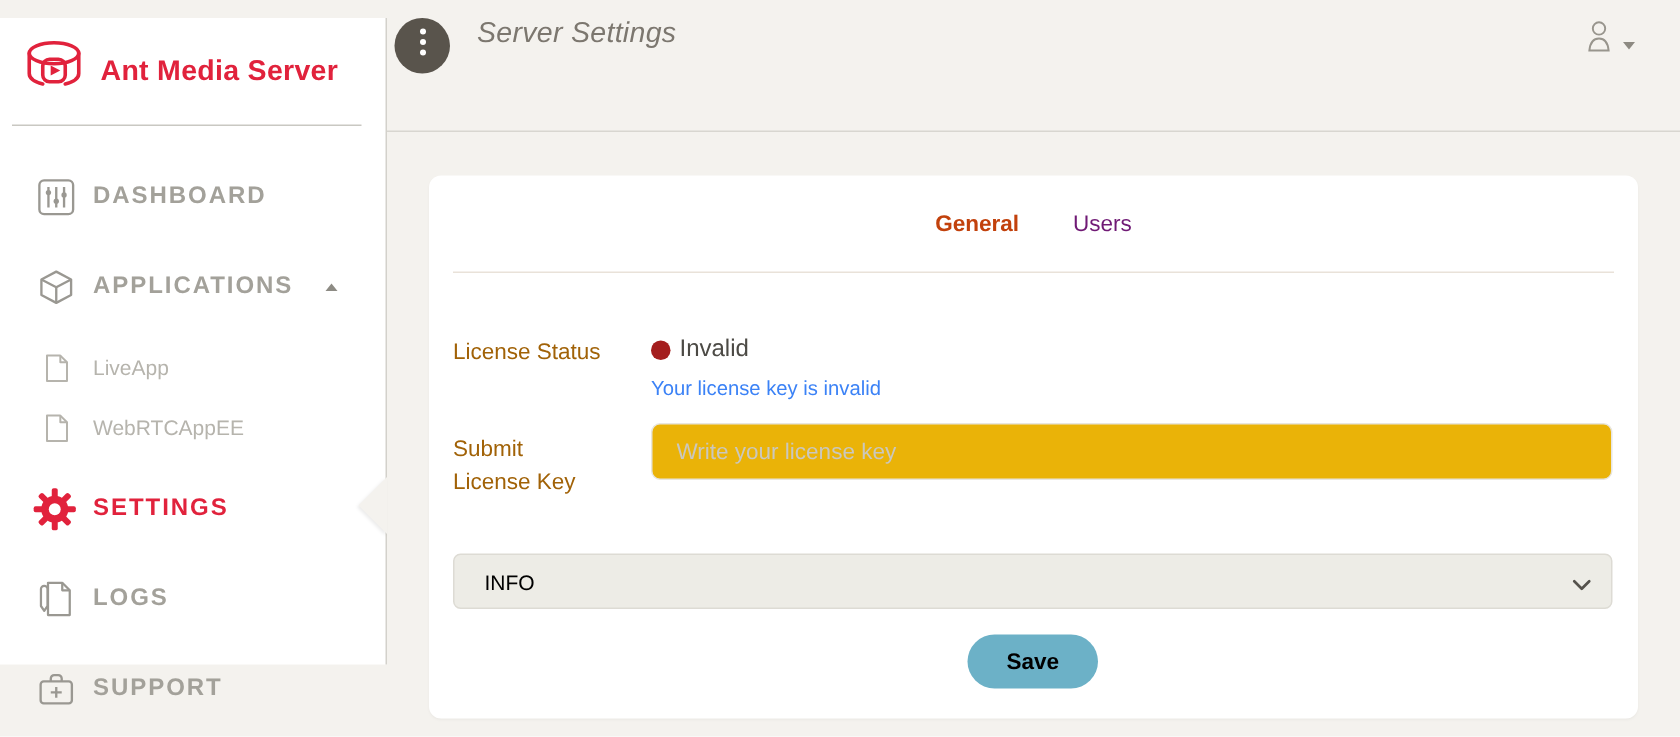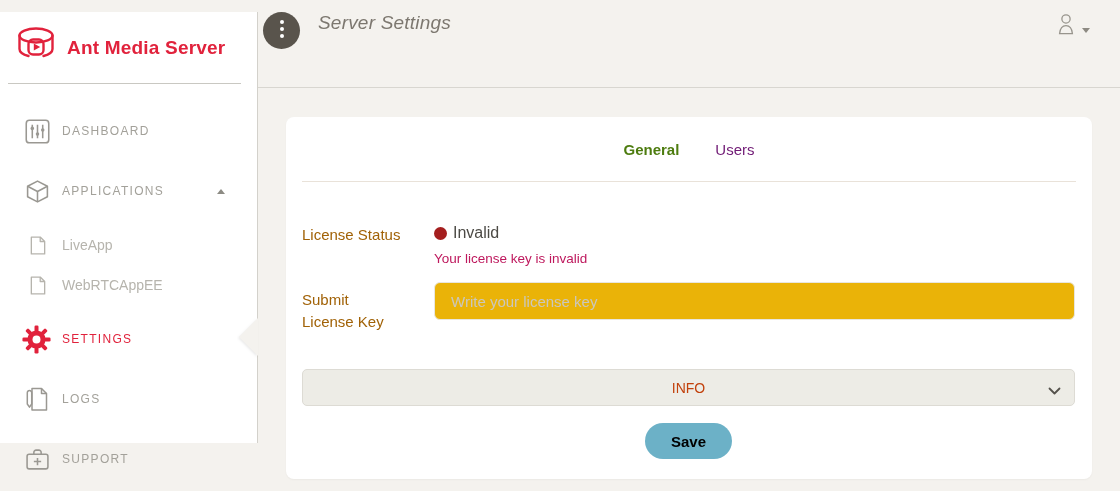--- a/index.html
+++ b/index.html
@@ -24,21 +24,21 @@
   }
   .logo-text {
     margin-left:9px; font-size:19px; font-weight:700; color:#e1223c; letter-spacing:0.2px;
   }
   .nav { padding-top:23px; }
   .nav-item {
     display:flex; align-items:center; height:48px; padding-left:24px; cursor:pointer;
   }
   .nav-item .icon-box { width:26px; height:26px; margin-right:12px; display:flex; align-items:center; justify-content:center; }
   .nav-label {
-    font-size:12px; font-weight:400; letter-spacing:1.3px; color:#a3a19a;
+    font-size:16px; font-weight:700; letter-spacing:1.3px; color:#a3a19a;
   }
   .nav-sub {
     display:flex; align-items:center; height:40px; padding-left:30px; cursor:pointer;
   }
   .nav-sub .icon-box { width:16px; height:20px; margin-right:16px; display:flex; align-items:center; justify-content:center; }
   .nav-sub-label { font-size:14px; color:#b6b4ad; }
   .nav-item.settings { padding-left:22px; }
   .nav-item.settings .icon-box { width:29px; height:29px; margin-right:11px; }
   .nav-item.settings .nav-label { color:#e1223c; }
   .mt12 { margin-top:12px; } .mt10 { margin-top:10px; }
@@ -76,53 +76,52 @@
   .content { flex:1; position:relative; }
   .card {
     margin:29px 28px 0 28px; height:362px; background:#ffffff; border-radius:8px;
     box-shadow:0 1px 2px rgba(0,0,0,0.04);
   }
   .tabs {
     height:65px; margin:0 16px; border-bottom:1px solid #e9e2d9;
     display:flex; align-items:center; justify-content:center; gap:36px;
   }
   .tab { font-size:15px; cursor:pointer; }
-  .tab.active { color:#4d7c0f; font-weight:700; }
+  .tab.active { color:#c2410c; font-weight:700; }
   .tab.inactive { color:#701a75; font-weight:500; }
 
   .form { padding:0 17px 0 16px; }
   .form-row { display:flex; }
   .form-label {
     width:132px; flex:0 0 132px; font-size:15px; font-weight:500;
     color:#a16207; line-height:22px;
   }
   .narrow-label span { display:inline-block; max-width:90px; }
   .row-license { margin-top:42px; }
   .status-line { display:flex; align-items:center; }
   .status-dot {
     width:13px; height:13px; border-radius:50%; background:#a41e1e; margin-right:6px;
   }
   .status-text { font-size:16px; color:#4c4a45; font-weight:500; }
-  .status-message { margin-top:9px; font-size:13.5px; color:#be185d; }
+  .status-message { margin-top:9px; font-size:13.5px; color:#3b82f6; }
   .row-key { margin-top:16px; }
   .row-key .form-label { padding-top:7px; }
   .license-input {
     width:100%; height:38px; background:#eab308; border:1px solid #e8e6df;
     border-radius:6px; padding:0 16px; font-size:15px; color:#55524c; outline:none;
     font-family:"Liberation Sans", sans-serif;
   }
   .license-input::placeholder { color:#cac7be; }
   .row-log { margin-top:36px; align-items:center; }
   .select-wrap { position:relative; flex:1; }
   .log-select {
     width:100%; height:37px; background:#edece6; border:1px solid #dddbd4;
-    border-radius:5px; padding:0 20px; font-size:14px; color:#c2410c;
+    border-radius:5px; padding:0 20px; font-size:14px; color:#000000;
     appearance:none; -webkit-appearance:none; outline:none; cursor:pointer;
     font-family:"Liberation Sans", sans-serif;
-    text-align:center;
   }
   .select-chevron { position:absolute; right:14px; top:12px; pointer-events:none; }
   .save-row { margin-top:17px; display:flex; justify-content:center; }
   .save-button {
     height:36px; padding:0 26px; border:none; border-radius:18px;
     background:#6cb1c7; color:#000000; font-size:15px; font-weight:700;
     cursor:pointer; font-family:"Liberation Sans", sans-serif;
   }
   .flex1 { flex:1; }
 </style>

